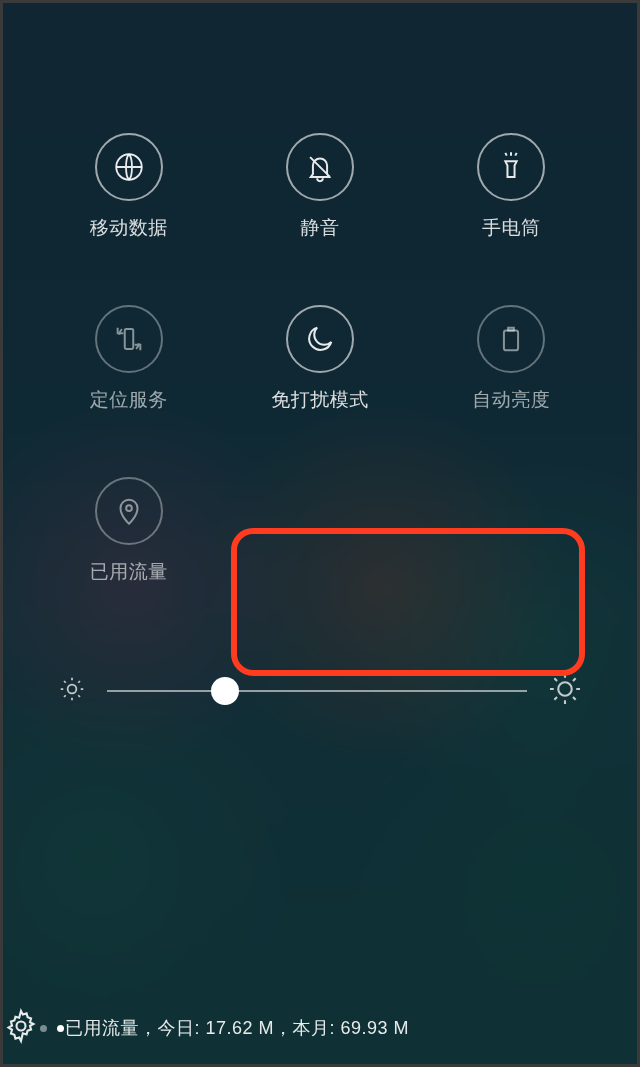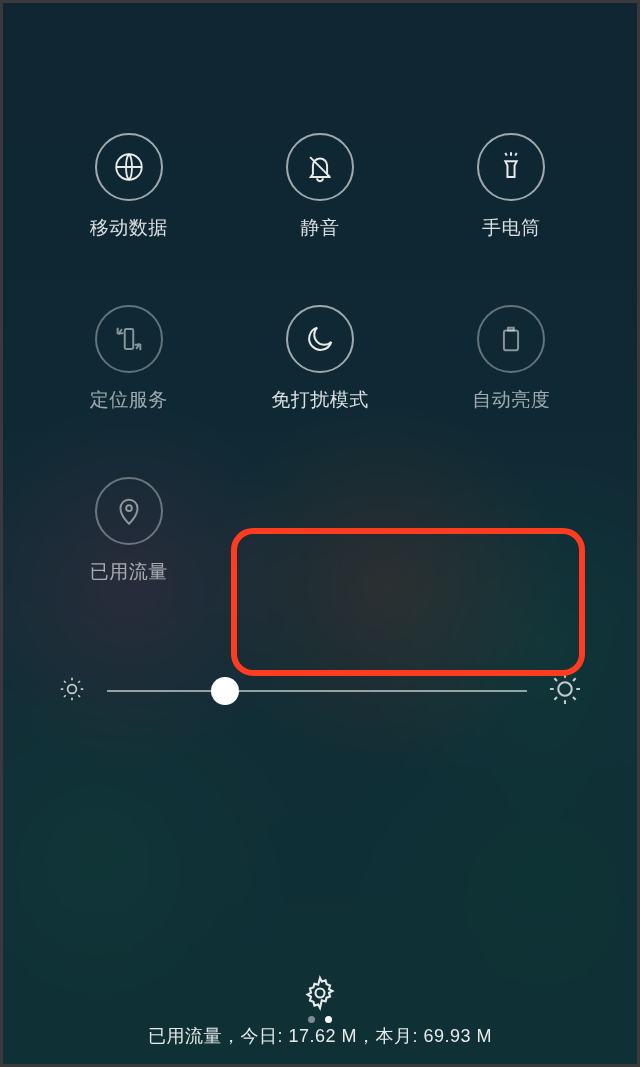--- a/index.html
+++ b/index.html
@@ -22,21 +22,21 @@
   .tile .lbl{font-size:19px;color:rgba(255,255,255,.85);font-weight:400;letter-spacing:.5px}
   .tile.dim .circle{border-color:rgba(255,255,255,.35);color:rgba(255,255,255,.5)}
   .tile.dim .lbl{color:rgba(255,255,255,.6)}
   .highlight-box{position:absolute;border:6px solid #ff3b20;border-radius:22px;left:228px;top:525px;width:354px;height:148px;pointer-events:none}
   .slider-row{margin-top:86px;width:100%;padding:0 54px;display:flex;align-items:center;gap:20px}
   .sun{color:rgba(255,255,255,.75)}
   .sun svg{width:30px;height:30px}
   .sun.big svg{width:36px;height:36px}
   .track{flex:1;height:2px;background:rgba(255,255,255,.55);position:relative}
   .thumb{position:absolute;top:50%;left:28%;transform:translate(-50%,-50%);width:28px;height:28px;border-radius:50%;background:#fff}
-  .bottom{position:absolute;bottom:0;left:0;right:0;display:flex;flex-direction:column;align-items:center;gap:1px;padding-bottom:16px}
+  .bottom{position:absolute;bottom:0;left:0;right:0;display:flex;flex-direction:row;align-items:center;gap:1px;padding-bottom:16px}
   .gear{color:rgba(255,255,255,.9)}
   .gear svg{width:36px;height:36px}
   .dots{display:flex;gap:10px}
   .dot{width:7px;height:7px;border-radius:50%;background:rgba(255,255,255,.45)}
   .dot.on{background:#fff}
   .status{font-size:18px;color:rgba(255,255,255,.9);letter-spacing:.5px}
 </style>
 </head>
 <body>
 

